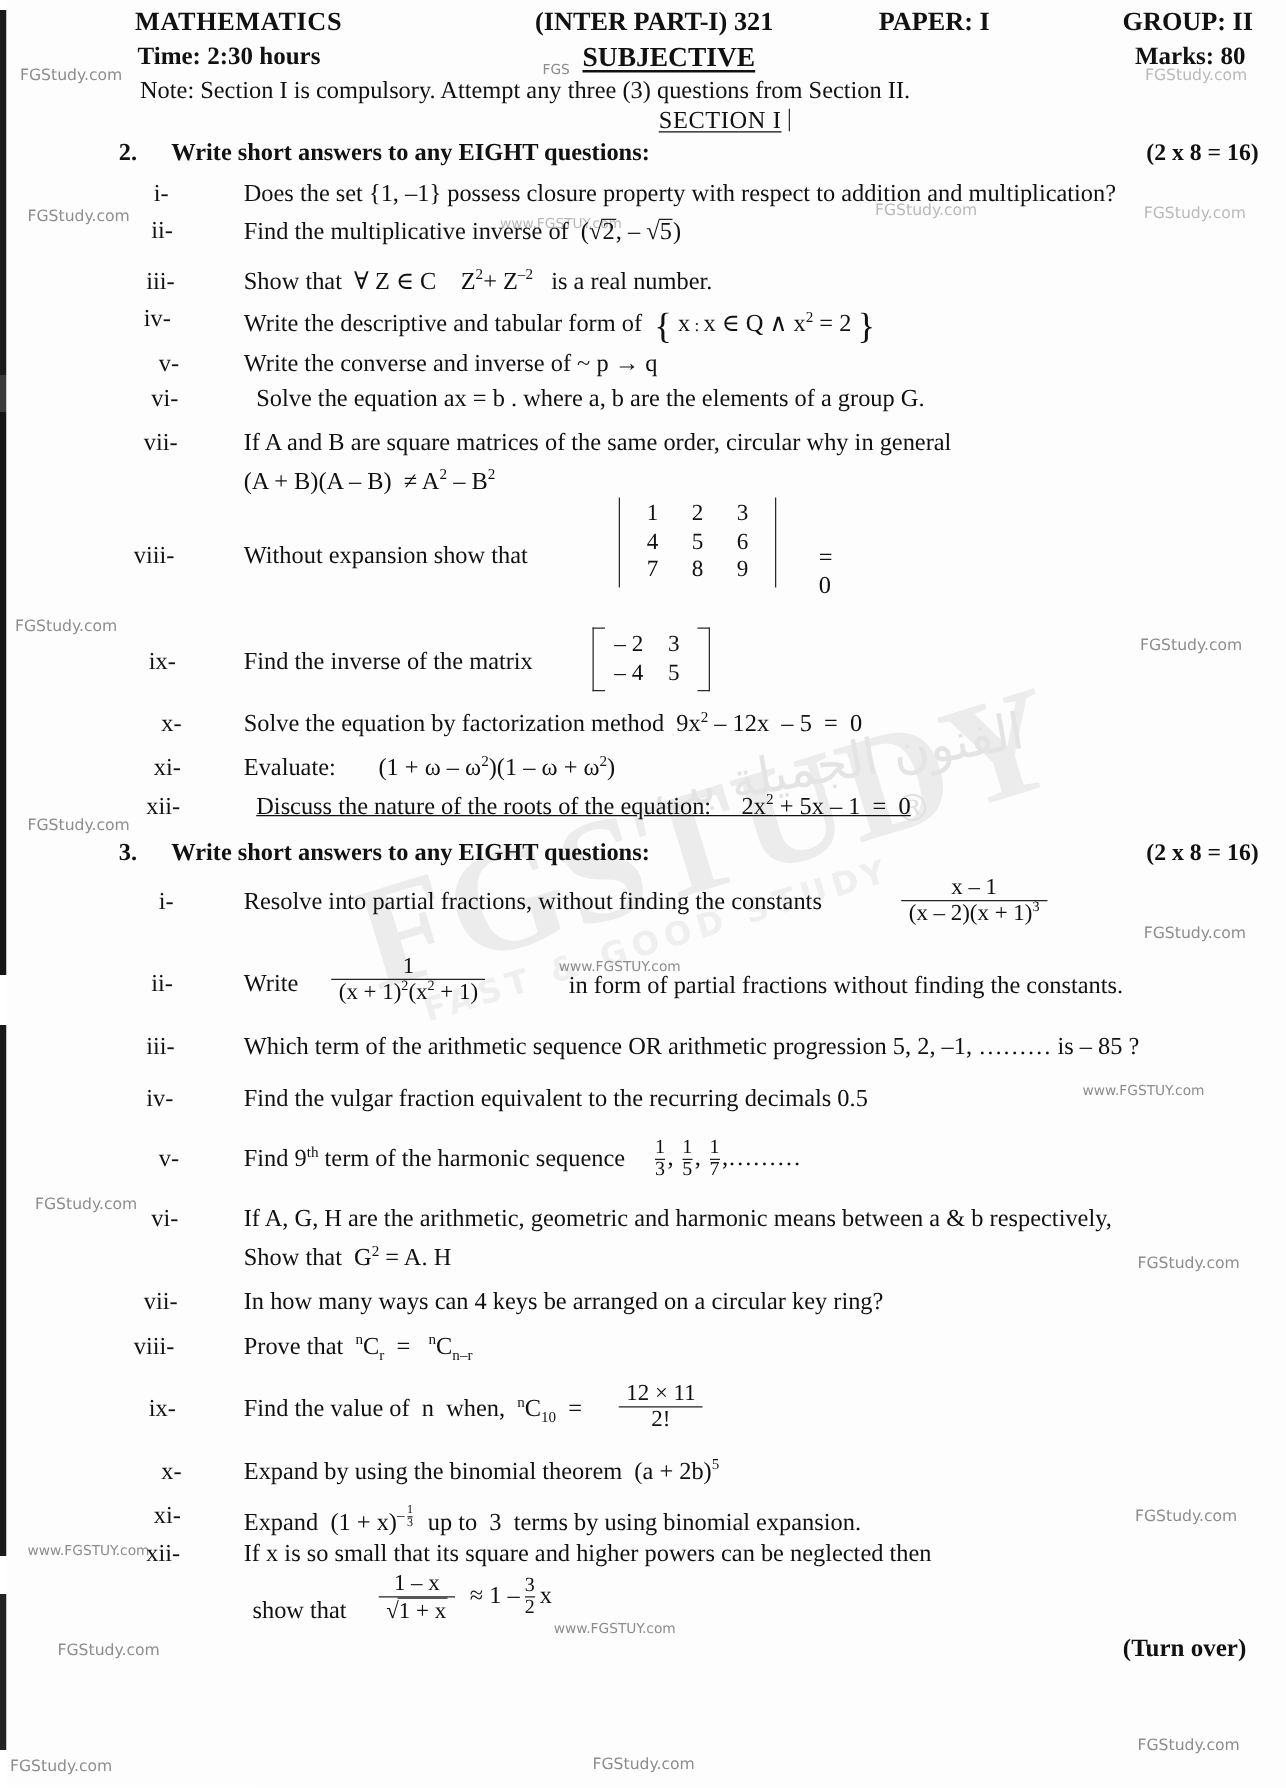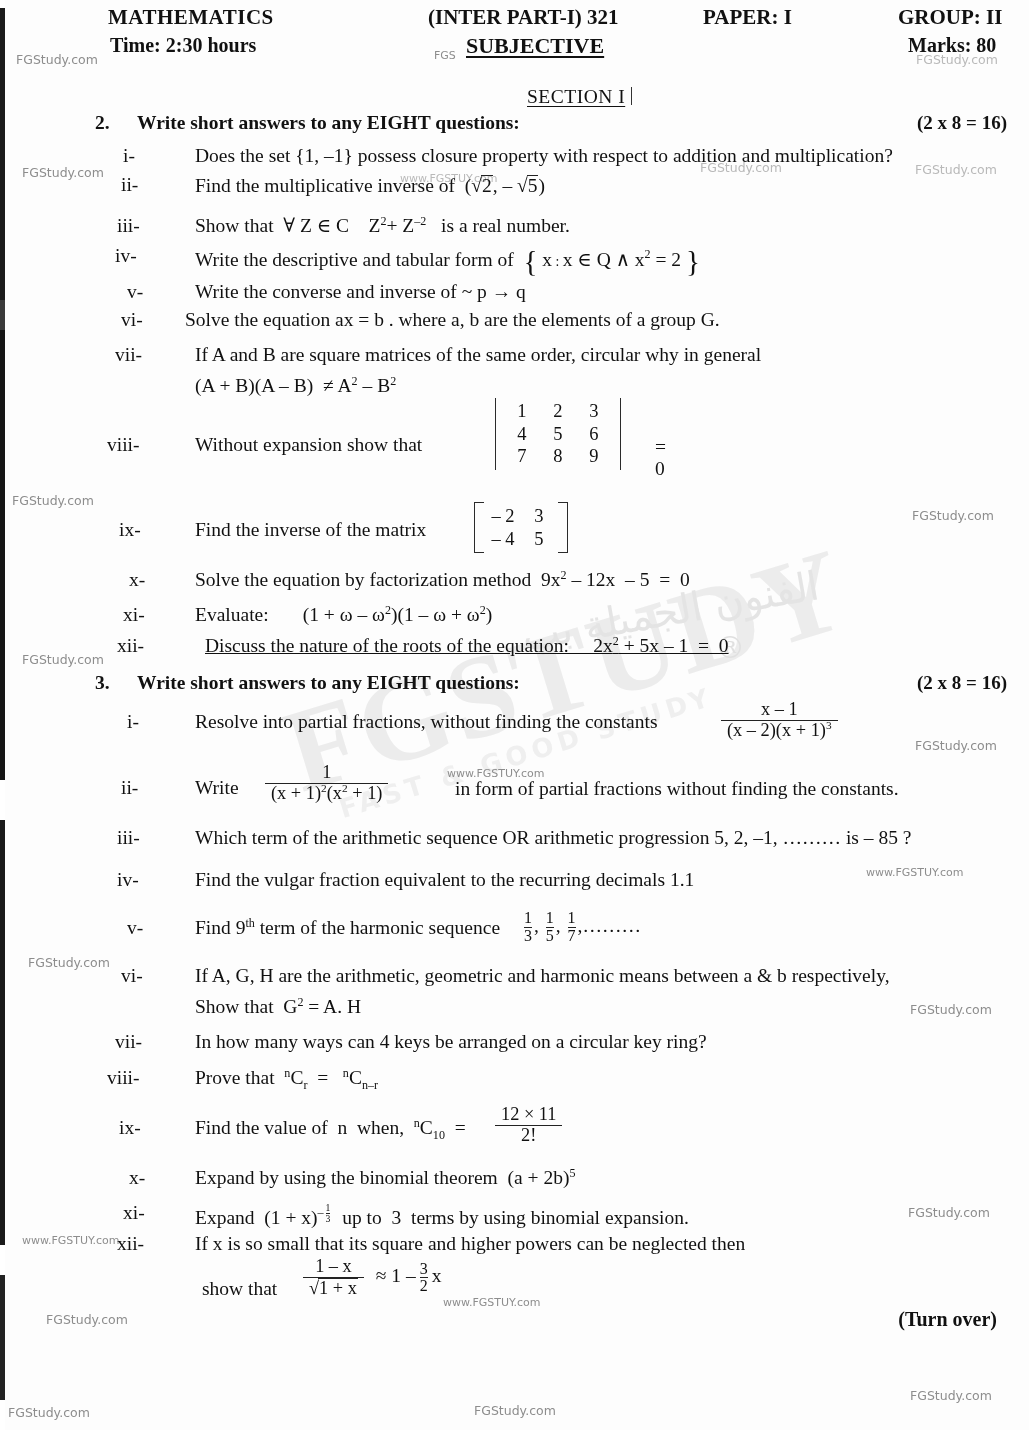--- a/index.html
+++ b/index.html
@@ -288,20 +288,21 @@
     <div class="hdr">
       <div class="hdr-row1">
         <span class="hdr-subject">MATHEMATICS</span>
         <span class="hdr-part">(INTER PART-I) 321</span>
         <span class="hdr-paper">PAPER: I</span>
         <span class="hdr-group">GROUP: II</span>
       </div>
       <span class="hdr-time">Time:  2:30 hours</span>
       <span class="hdr-subjective">SUBJECTIVE</span>
       <span class="hdr-marks">Marks:  80</span>
+      <span class="hdr-note">Note:  Section I is compulsory.  Attempt any three (3) questions from Section II.</span>
       <span class="hdr-section">SECTION I</span>
     </div>
 
     <div class="qhead" style="left:95px; top:112px;">
       <span class="qnum">2.</span>
       <span class="qtext">Write short answers to any EIGHT questions:</span>
     </div>
     <span class="qmarks" style="top:112px;">(2 x 8 = 16)</span>
 
     <div class="item" style="left:145px; top:146px; width:660px;">
@@ -330,21 +331,21 @@
       </span>
     </div>
 
     <div class="item" style="left:145px; top:282px;">
       <span class="rn" style="left:-18px; right:auto;">v-</span>
       <span class="body" style="left:50px;text-align:center;">Write the converse and inverse of  ~ p → q</span>
     </div>
 
     <div class="item" style="left:145px; top:310px;">
       <span class="rn" style="left:-24px; right:auto;">vi-</span>
-      <span class="body" style="left:40px;">Solve the equation  ax = b . where  a, b  are the elements of a group  G.</span>
+      <span class="body" style="left:60px;">Solve the equation  ax = b . where  a, b  are the elements of a group  G.</span>
     </div>
 
     <div class="item" style="left:145px; top:345px;">
       <span class="rn" style="left:-30px; right:auto;">vii-</span>
       <span class="body" style="left:50px;">If  A  and  B  are square matrices of the same order, circular why in general</span>
     </div>
     <div class="item-l2" style="left:195px; top:375px;">
       (A + B)(A – B) &nbsp;≠ A<sup>2</sup> – B<sup>2</sup>
     </div>
 
@@ -426,21 +427,21 @@
     </div>
     <div class="item-l2" style="left:455px; top:778px;">in form of partial fractions without finding the constants.</div>
 
     <div class="item" style="left:145px; top:828px;">
       <span class="rn" style="left:-28px; right:auto;">iii-</span>
       <span class="body" style="left:50px;">Which term of the arithmetic sequence OR arithmetic progression  5, 2, –1, ……… is  – 85 ?</span>
     </div>
 
     <div class="item" style="left:145px; top:870px;">
       <span class="rn" style="left:-28px; right:auto;">iv-</span>
-      <span class="body" style="left:50px;">Find the vulgar fraction equivalent to the recurring decimals  1.1</span>
+      <span class="body" style="left:50px;">Find the vulgar fraction equivalent to the recurring decimals  0.5</span>
     </div>
 
     <div class="item" style="left:145px; top:918px;">
       <span class="rn" style="left:-18px; right:auto;">v-</span>
       <span class="body" style="left:50px;">
         Find 9<sup>th</sup> term of the harmonic sequence
       </span>
     </div>
     <div style="position:absolute; left:522px; top:910px; font-size:19.5px;">
       <span class="fracS"><span class="num">1</span><span class="den">3</span></span>,

